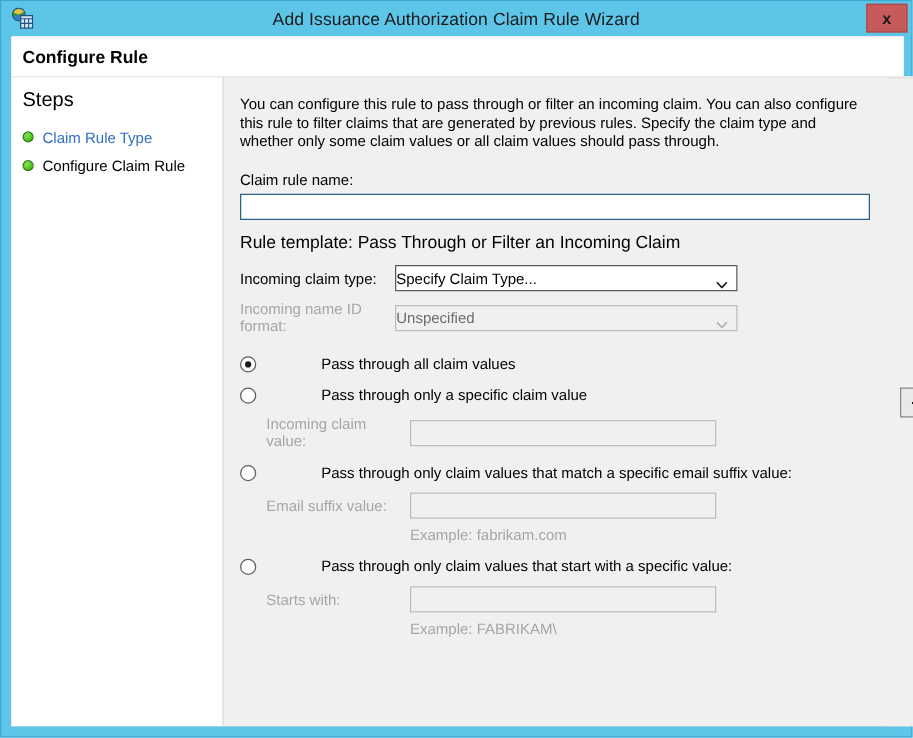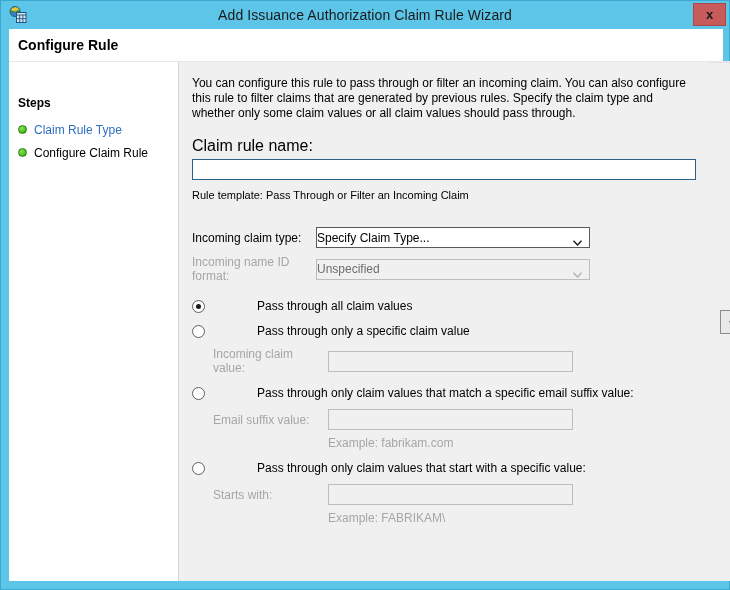--- a/index.html
+++ b/index.html
@@ -111,25 +111,24 @@
   
   .sidebar {
     flex: 0 0 170px;
     background: #ffffff;
     border-right: 1px solid #d6d6d6;
     border-top: 1px solid #e8e8e8;
     box-sizing: border-box;
     padding: 10px 0 0 9px;
   }
   .steps-heading {
-    font-size: 12px;
-    font-weight: bold;
+    font-size: 16px;
+    font-weight: normal;
     color: #000000;
     margin-bottom: 9px;
-    margin-top: 24px;
   }
   .step-item {
     display: flex;
     align-items: center;
     height: 21px;
     margin-bottom: 2px;
     cursor: pointer;
   }
   .step-bullet {
     flex: 0 0 9px;
@@ -168,43 +167,43 @@
 
   .intro-text {
     font-size: 12px;
     line-height: 15px;
     color: #000000;
     width: 504px;
     margin: 0 0 16px 0;
   }
 
   .field-label {
-    font-size: 16px;
+    font-size: 12px;
     color: #000000;
     margin-bottom: 4px;
   }
 
   .text-input {
     width: 504px;
     height: 21px;
     box-sizing: border-box;
     border: 1px solid #2a6189;
     background: #ffffff;
     font-family: "Liberation Sans", sans-serif;
     font-size: 12px;
     padding: 0 3px;
     color: #000;
     outline: none;
   }
 
   .rule-template {
-    font-size: 11px;
+    font-size: 14px;
     color: #000000;
     margin-top: 9px;
-    margin-bottom: 26px;
+    margin-bottom: 11px;
   }
 
   
   .combo-row {
     display: flex;
     align-items: center;
     margin-bottom: 7px;
   }
   .combo-label {
     width: 124px;

